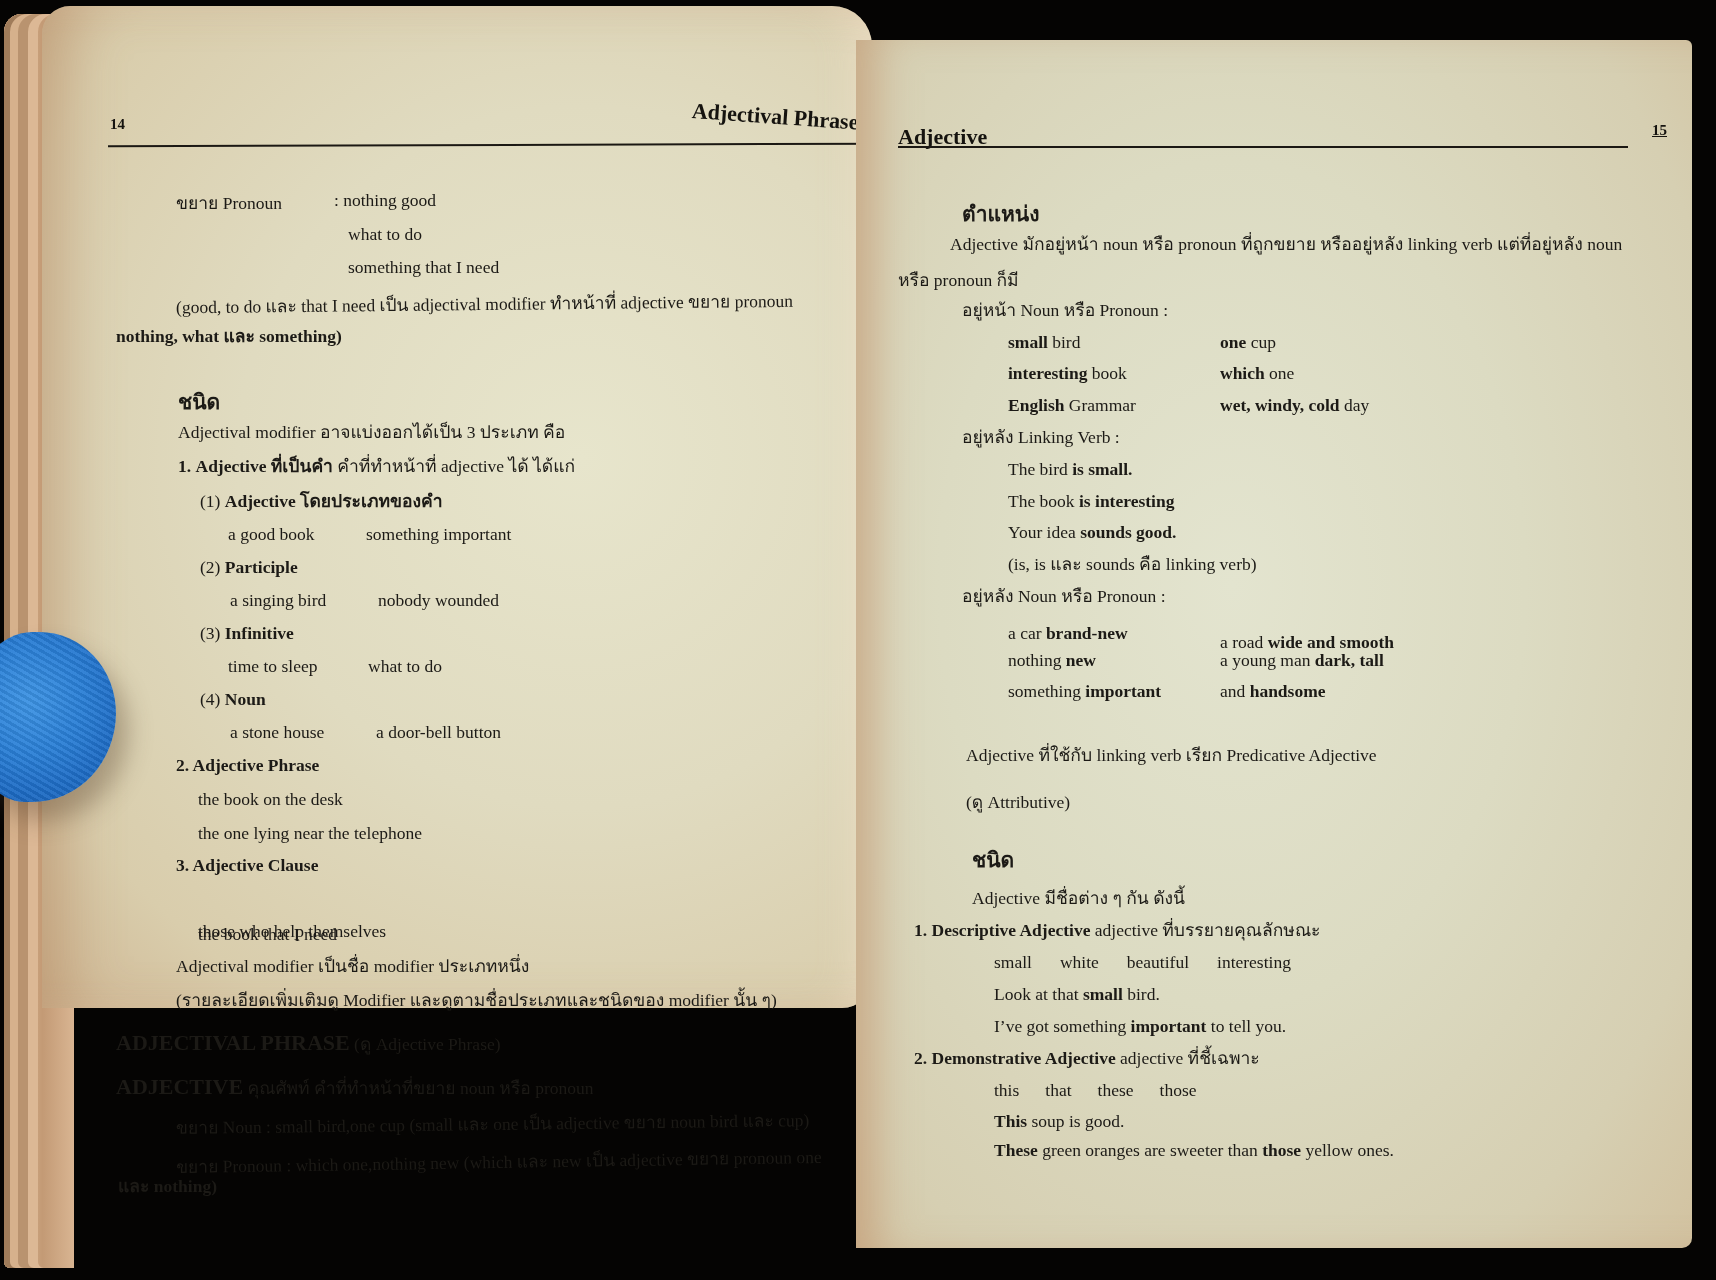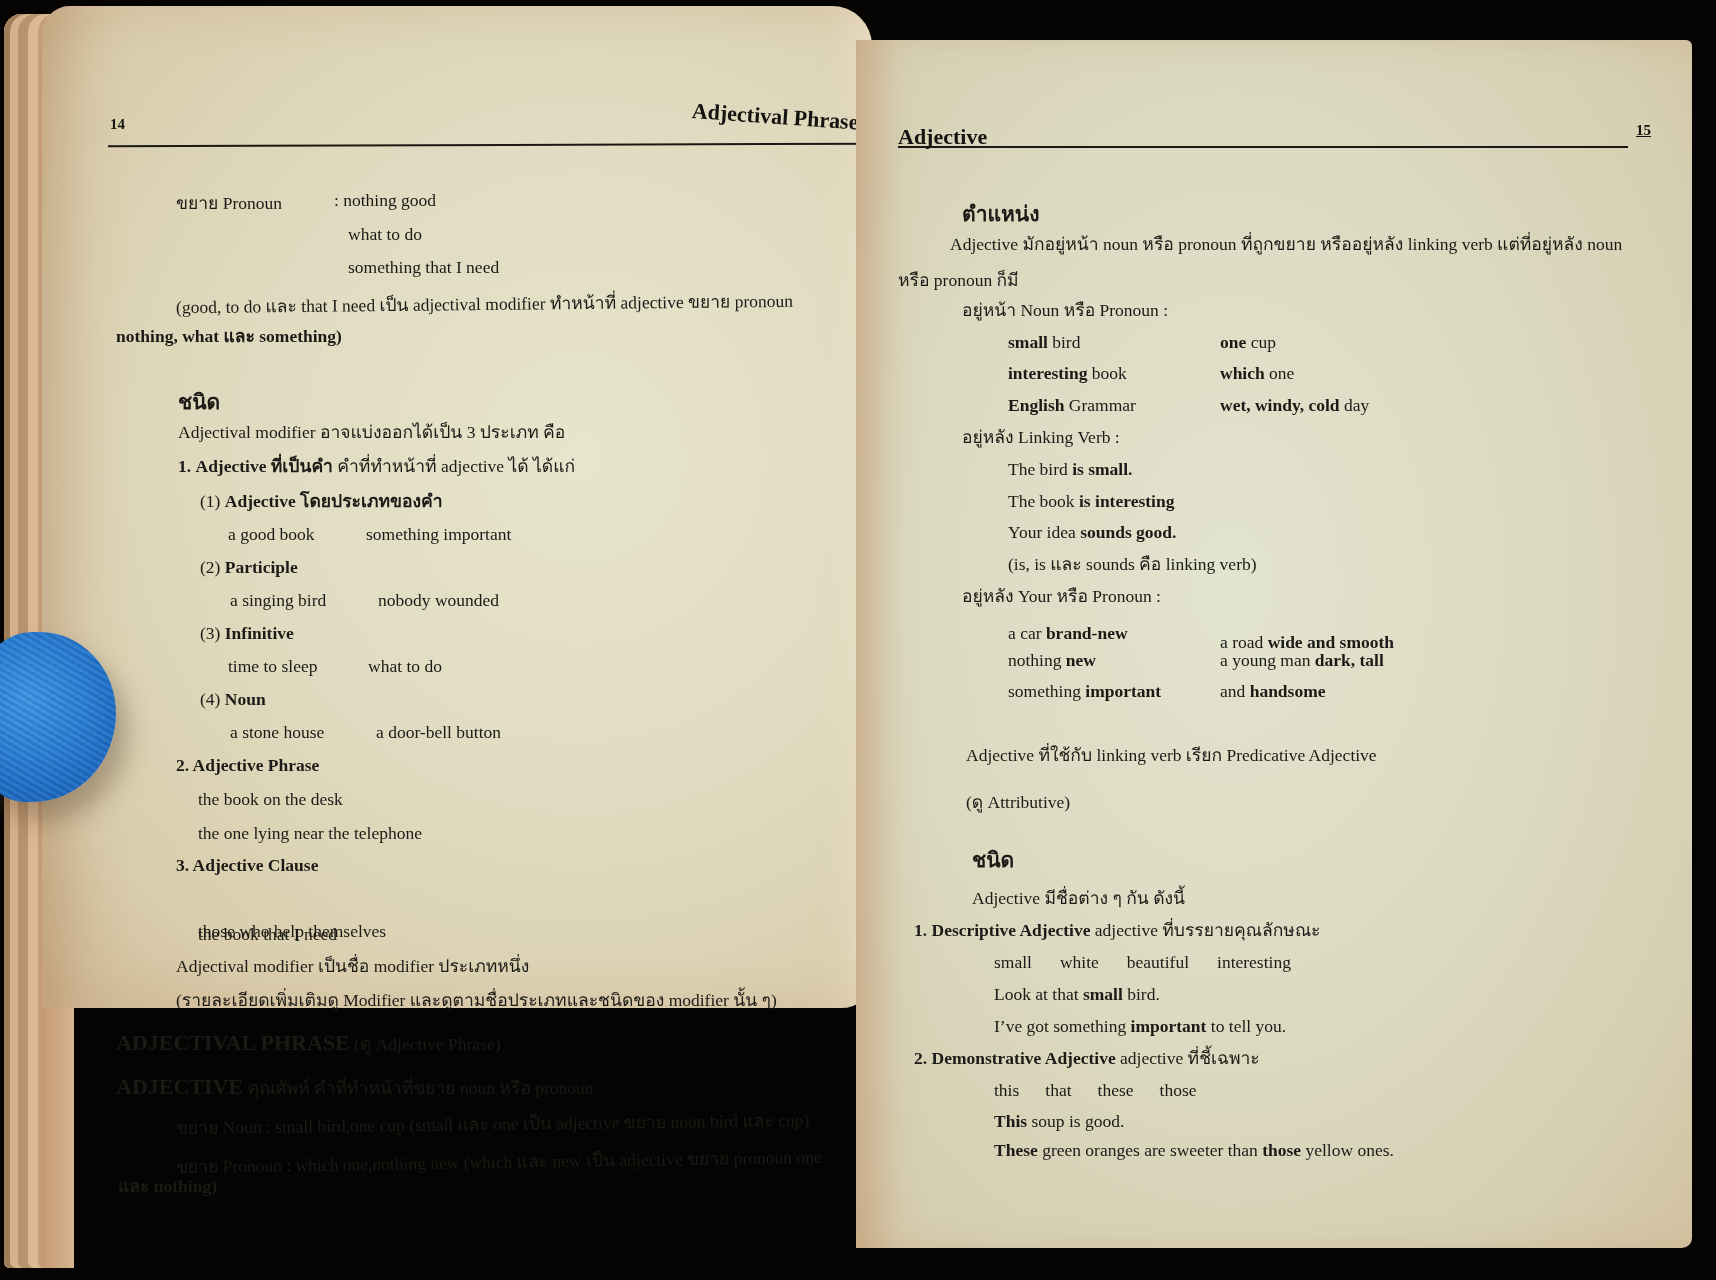--- a/index.html
+++ b/index.html
@@ -111,42 +111,42 @@
   <span class="line" style="left:74px;top:1024px;"><span class="entry-title">ADJECTIVAL PHRASE</span> <span>(ดู Adjective Phrase)</span></span>
   <span class="line" style="left:134px;top:1108px;transform:rotate(-0.7deg);">ขยาย Noun : small bird,one cup (small และ one เป็น adjective ขยาย noun bird และ cup)</span>
   <span class="line" style="left:134px;top:1146px;transform:rotate(-0.9deg);">ขยาย Pronoun : which one,nothing new (which และ new เป็น adjective ขยาย pronoun one</span>
   <span class="line b" style="left:76px;top:1170px;">และ nothing)</span>
 </div>
 
 <div class="glove"></div>
 
 <div class="page page-right">
   <span class="running-head" style="left:42px;top:84px;">Adjective</span>
-  <span class="pnum" style="left:780px;top:82px;text-decoration:underline;">15</span>
+  <span class="pnum" style="left:796px;top:82px;text-decoration:underline;">15</span>
   <div class="rule" style="left:42px;top:106px;width:730px;"></div>
 
   <span class="line heading-thai" style="left:106px;top:162px;">ตำแหน่ง</span>
   <span class="line" style="left:94px;top:194px;">Adjective มักอยู่หน้า noun หรือ pronoun ที่ถูกขยาย หรืออยู่หลัง linking verb แต่ที่อยู่หลัง noun</span>
   <span class="line" style="left:42px;top:230px;">หรือ pronoun ก็มี</span>
 
   <span class="line" style="left:106px;top:260px;">อยู่หน้า Noun หรือ Pronoun :</span>
   <span class="line" style="left:152px;top:292px;"><span class="b">small</span><span> bird</span></span>
   <span class="line" style="left:364px;top:292px;"><span class="b">one</span><span> cup</span></span>
   <span class="line" style="left:152px;top:323px;"><span class="b">interesting</span><span> book</span></span>
   <span class="line" style="left:364px;top:323px;"><span class="b">which</span><span> one</span></span>
   <span class="line" style="left:152px;top:355px;"><span class="b">English</span><span> Grammar</span></span>
   <span class="line" style="left:364px;top:355px;"><span class="b">wet, windy, cold</span><span> day</span></span>
 
   <span class="line" style="left:106px;top:387px;">อยู่หลัง Linking Verb :</span>
   <span class="line" style="left:152px;top:419px;"><span>The bird </span><span class="b">is small.</span></span>
   <span class="line" style="left:152px;top:451px;"><span>The book </span><span class="b">is interesting</span></span>
   <span class="line" style="left:152px;top:482px;"><span>Your idea </span><span class="b">sounds good.</span></span>
   <span class="line" style="left:152px;top:514px;">(is, is และ sounds คือ linking verb)</span>
 
-  <span class="line" style="left:106px;top:546px;">อยู่หลัง Your หรือ Pronoun :</span>
+  <span class="line" style="left:106px;top:546px;">อยู่หลัง Noun หรือ Pronoun :</span>
   <span class="line" style="left:152px;top:583px;"><span>a car </span><span class="b">brand-new</span></span>
   <span class="line" style="left:364px;top:578px;margin-top:14px;"><span>a road </span><span class="b">wide and smooth</span></span>
   <span class="line" style="left:152px;top:610px;"><span>nothing </span><span class="b">new</span></span>
   <span class="line" style="left:364px;top:610px;"><span>a young man </span><span class="b">dark, tall</span></span>
   <span class="line" style="left:152px;top:641px;"><span>something </span><span class="b">important</span></span>
   <span class="line" style="left:364px;top:641px;"><span>and </span><span class="b">handsome</span></span>
 
   <span class="line" style="left:110px;top:705px;">Adjective ที่ใช้กับ linking verb เรียก Predicative Adjective</span>
   <span class="line" style="left:110px;top:752px;">(ดู Attributive)</span>
 

